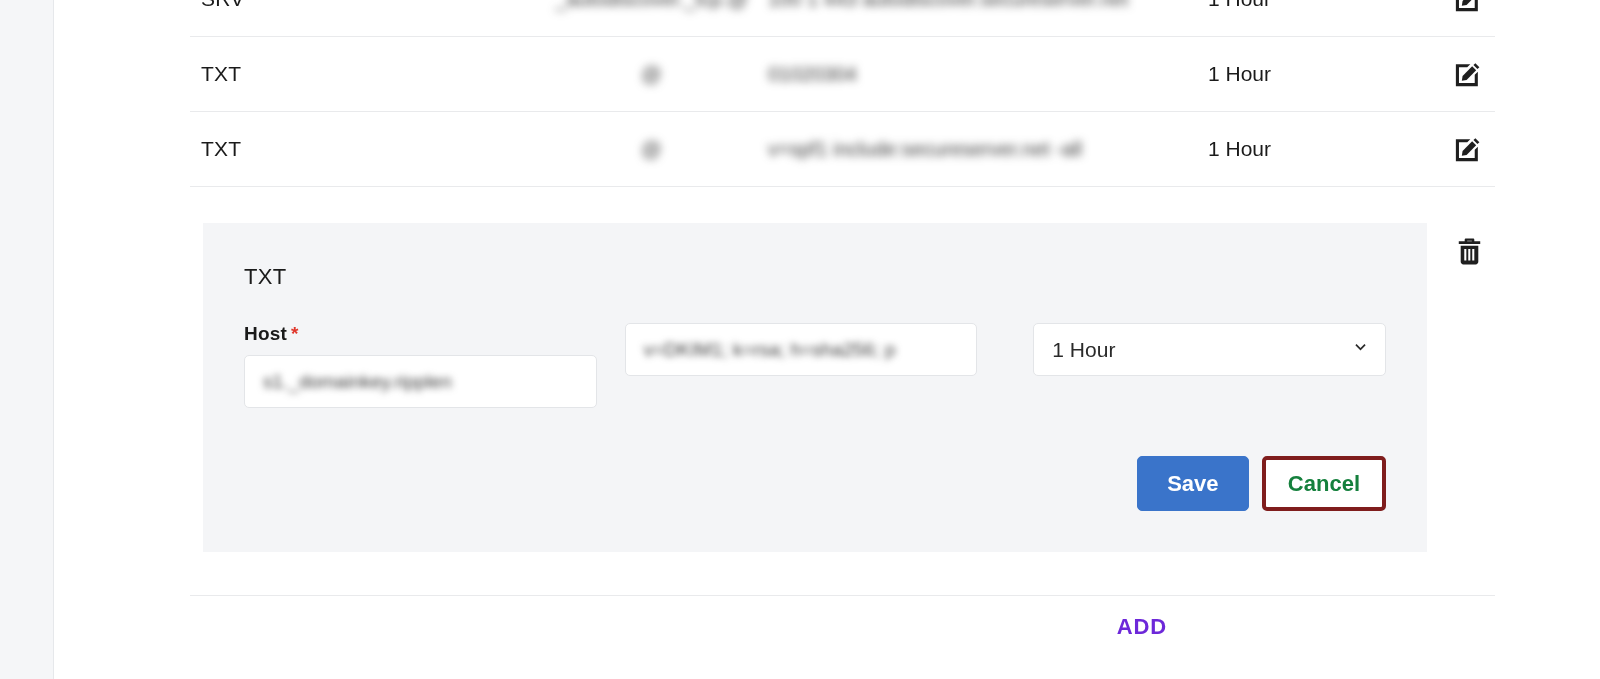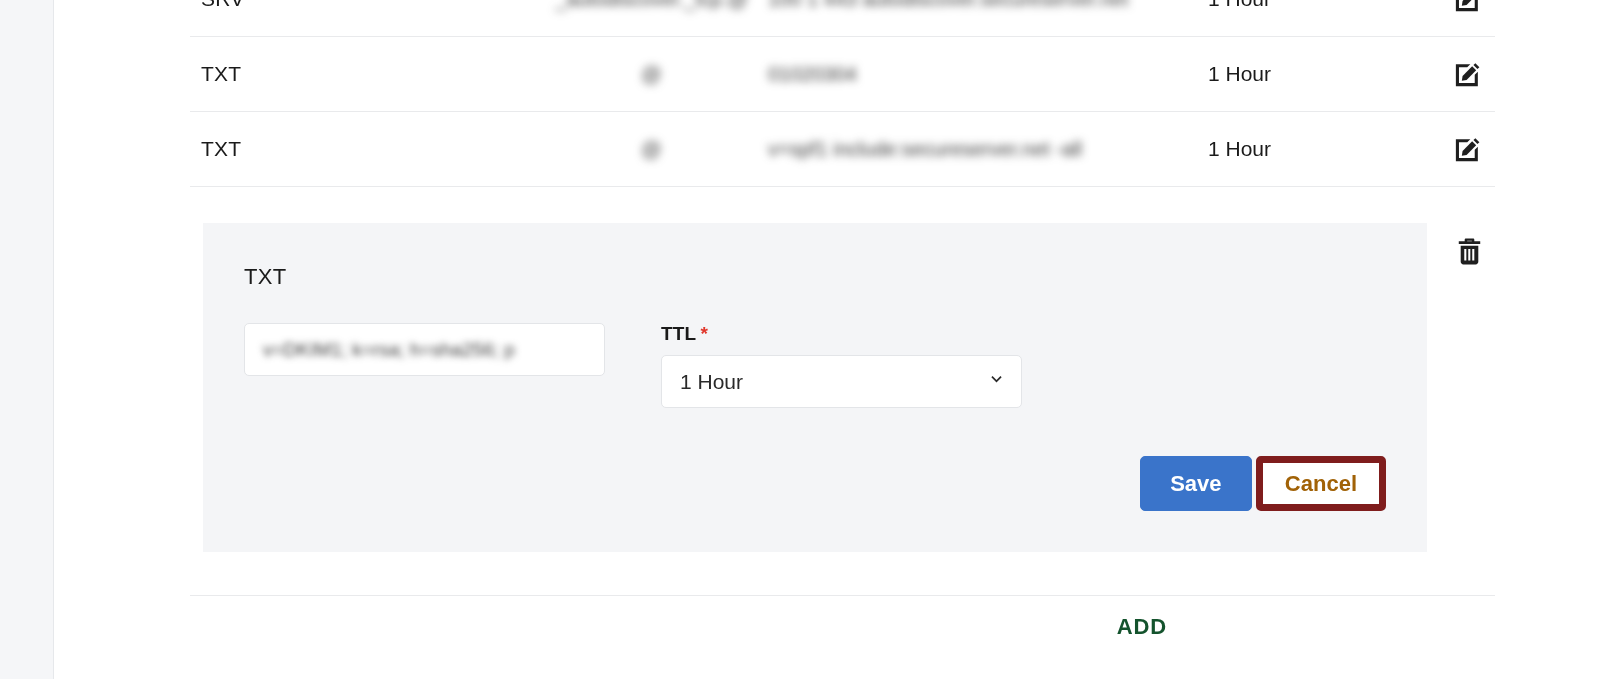--- a/index.html
+++ b/index.html
@@ -165,62 +165,62 @@
     position: absolute;
     right: 16px; top: 50%;
     transform: translateY(-50%);
     pointer-events: none;
   }
 
   .panel-actions {
     position: absolute;
     right: 41px; bottom: 41px;
     display: flex;
-    gap: 4px;
+    gap: 13px;
   }
   .btn {
     height: 55px;
     min-width: 112px;
     border-radius: 5px;
     font-size: 22px;
     font-weight: bold;
     font-family: "Liberation Sans", sans-serif;
     cursor: pointer;
     padding: 0 22px;
   }
   .btn-save {
     background: #3a74ca;
     border: 1px solid #3a74ca;
     color: #ffffff;
   }
   .btn-cancel {
     background: #ffffff;
-    border: 7px solid #7f1d1d;
-    color: #a16207;
+    border: 4px solid #7f1d1d;
+    color: #15803d;
   }
 
   
   .panel-delete {
     position: absolute;
     left: 1452px; top: 234px;
   }
 
   
   .footer-divider {
     position: absolute;
     left: 190px; top: 595px;
     width: 1305px; height: 1px;
     background: #e9eaec;
   }
   .add-link {
     position: absolute;
     right: 105px; top: 614px;
     font-size: 22px;
     font-weight: bold;
-    color: #14532d;
+    color: #6d28d9;
     letter-spacing: .9px;
     cursor: pointer;
     text-decoration: none;
   }
 </style>
 </head>
 <body>
 
 <div id="app">
 
@@ -289,31 +289,36 @@
     </div>
 
   </div>
 
   <div class="edit-panel">
 
     <div class="panel-type">TXT</div>
 
     <div class="fields">
 
+      <div class="field host">
+        <div class="field-label">
+          <span>Host</span><span class="req">*</span>
+        </div>
+        <div class="text-input">
+          <span class="input-text-blur">s1._domainkey.ripplen</span>
+        </div>
+      </div>
 
       <div class="field value">
         <div class="text-input">
           <span class="input-text-blur">v=DKIM1; k=rsa; h=sha256; p</span>
         </div>
       </div>
 
       <div class="field ttl">
-        <div class="field-label">
-          <span>TTL</span><span class="req">*</span>
-        </div>
         <div class="select-wrap">
           <div class="select-box">
             <span>1 Hour</span>
           </div>
           <span class="select-chevron">
             <svg width="19" height="19" viewBox="0 0 24 24" aria-hidden="true">
               <path d="M5.5 8.6l1.5-1.5L12 12.1l5-5 1.5 1.5L12 15.1z" fill="#2a2a2a"></path>
             </svg>
           </span>
         </div>

